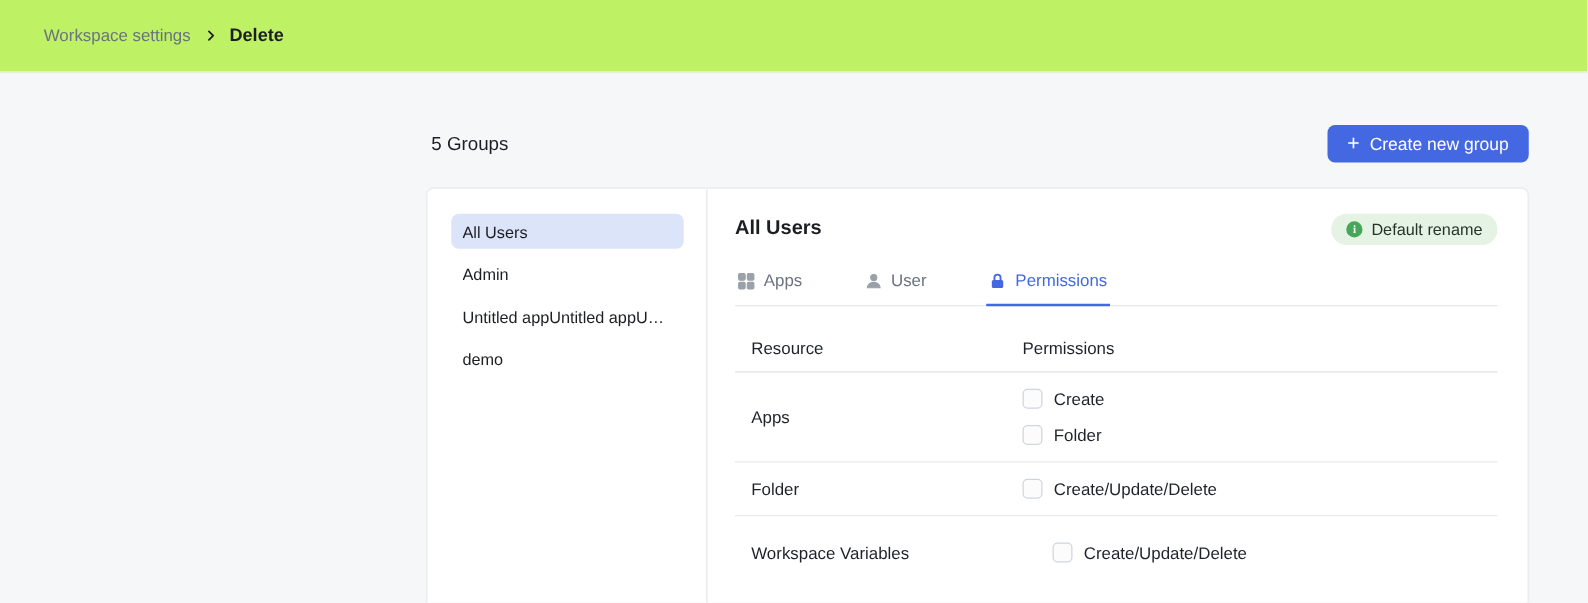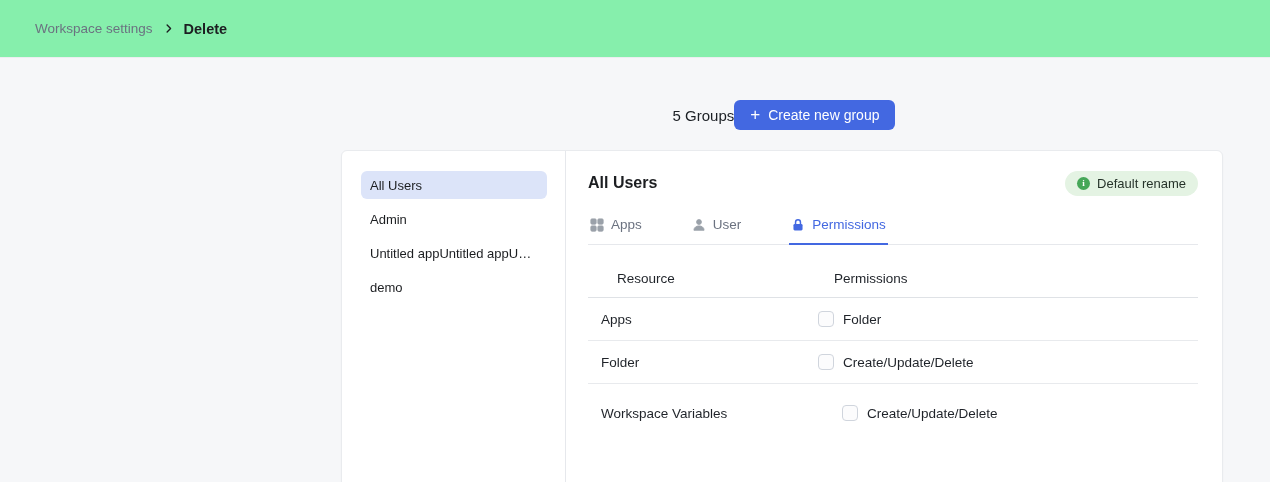--- a/index.html
+++ b/index.html
@@ -16,33 +16,33 @@
   html,body{width:1270px;height:482px;overflow:hidden;}
   body{
     font-family:"Liberation Sans", sans-serif;
     background:var(--page-bg);
     color:var(--text);
     font-size:14px;
   }
 
   
   .topbar{
-    height:58px;background:#86efac;border-bottom:1px solid #ECEEF0;
+    height:58px;background:#bef264;border-bottom:1px solid #ECEEF0;
     display:flex;align-items:center;padding:0 35px;
   }
   .breadcrumb{display:flex;align-items:center;gap:10px;}
   .crumb{font-size:13.5px;color:var(--text-muted);text-decoration:none;cursor:pointer;}
   .crumb-sep{display:flex;align-items:center;}
   .crumb-current{font-size:14.5px;font-weight:700;color:var(--text);}
 
   
   .page{position:relative;height:424px;}
   .content-col{position:absolute;left:341px;top:42px;width:882px;}
 
-  .page-head{display:flex;align-items:center;justify-content:center;height:30px;}
+  .page-head{display:flex;align-items:center;justify-content:space-between;height:30px;}
   .groups-count{font-size:15px;font-weight:500;color:#1B1F24;padding-left:4px;}
   .primary-btn{
     display:flex;align-items:center;gap:8px;
     background:var(--accent);color:#fff;border:none;border-radius:6px;
     height:30px;padding:0 16px;font-size:14px;font-weight:500;cursor:pointer;
     font-family:"Liberation Sans", sans-serif;
   }
   .primary-btn .plus{font-size:17px;font-weight:400;line-height:1;margin-top:-1px;}
 
   
@@ -87,21 +87,21 @@
   .tab .t-ic{fill:#9AA1A9;stroke:#9AA1A9;}
   .tab.active{color:var(--accent);font-weight:500;border-bottom-color:var(--accent);}
   .tab.active .t-ic{fill:var(--accent);stroke:var(--accent);}
 
   
   .perm-table{margin-top:18px;}
   .t-head{
     display:grid;grid-template-columns:217px 1fr;padding:8px 0 11px 13px;
     border-bottom:1px solid #DFE2E6;
   }
-  .t-head div{font-size:13.5px;font-weight:500;color:#1F2329;margin-left:16px;}
+  .t-head div{font-size:13.5px;font-weight:500;color:#1F2329;}
   .t-row{
     display:grid;grid-template-columns:217px 1fr;align-items:center;
     padding:13px 0 13px 13px;border-bottom:1px solid #E8EAED;
   }
   .t-res{font-size:13.5px;color:#1F2329;}
   .perm-stack{display:flex;flex-direction:column;gap:13px;}
   .perm-line{display:flex;align-items:center;gap:9px;}
   .checkbox{
     width:16px;height:16px;border:1px solid #D0D5DD;border-radius:4px;
     background:#FCFCFD;cursor:pointer;flex-shrink:0;
@@ -198,20 +198,24 @@
           <div class="t-head">
             <div>Resource</div>
             <div>Permissions</div>
           </div>
 
           <div class="t-row">
             <div class="t-res">Apps</div>
             <div class="perm-stack">
               <div class="perm-line">
                 <span class="checkbox"></span>
+                <span class="perm-label">Create</span>
+              </div>
+              <div class="perm-line">
+                <span class="checkbox"></span>
                 <span class="perm-label">Folder</span>
               </div>
             </div>
           </div>
 
           <div class="t-row">
             <div class="t-res">Folder</div>
             <div class="perm-stack">
               <div class="perm-line">
                 <span class="checkbox"></span>

